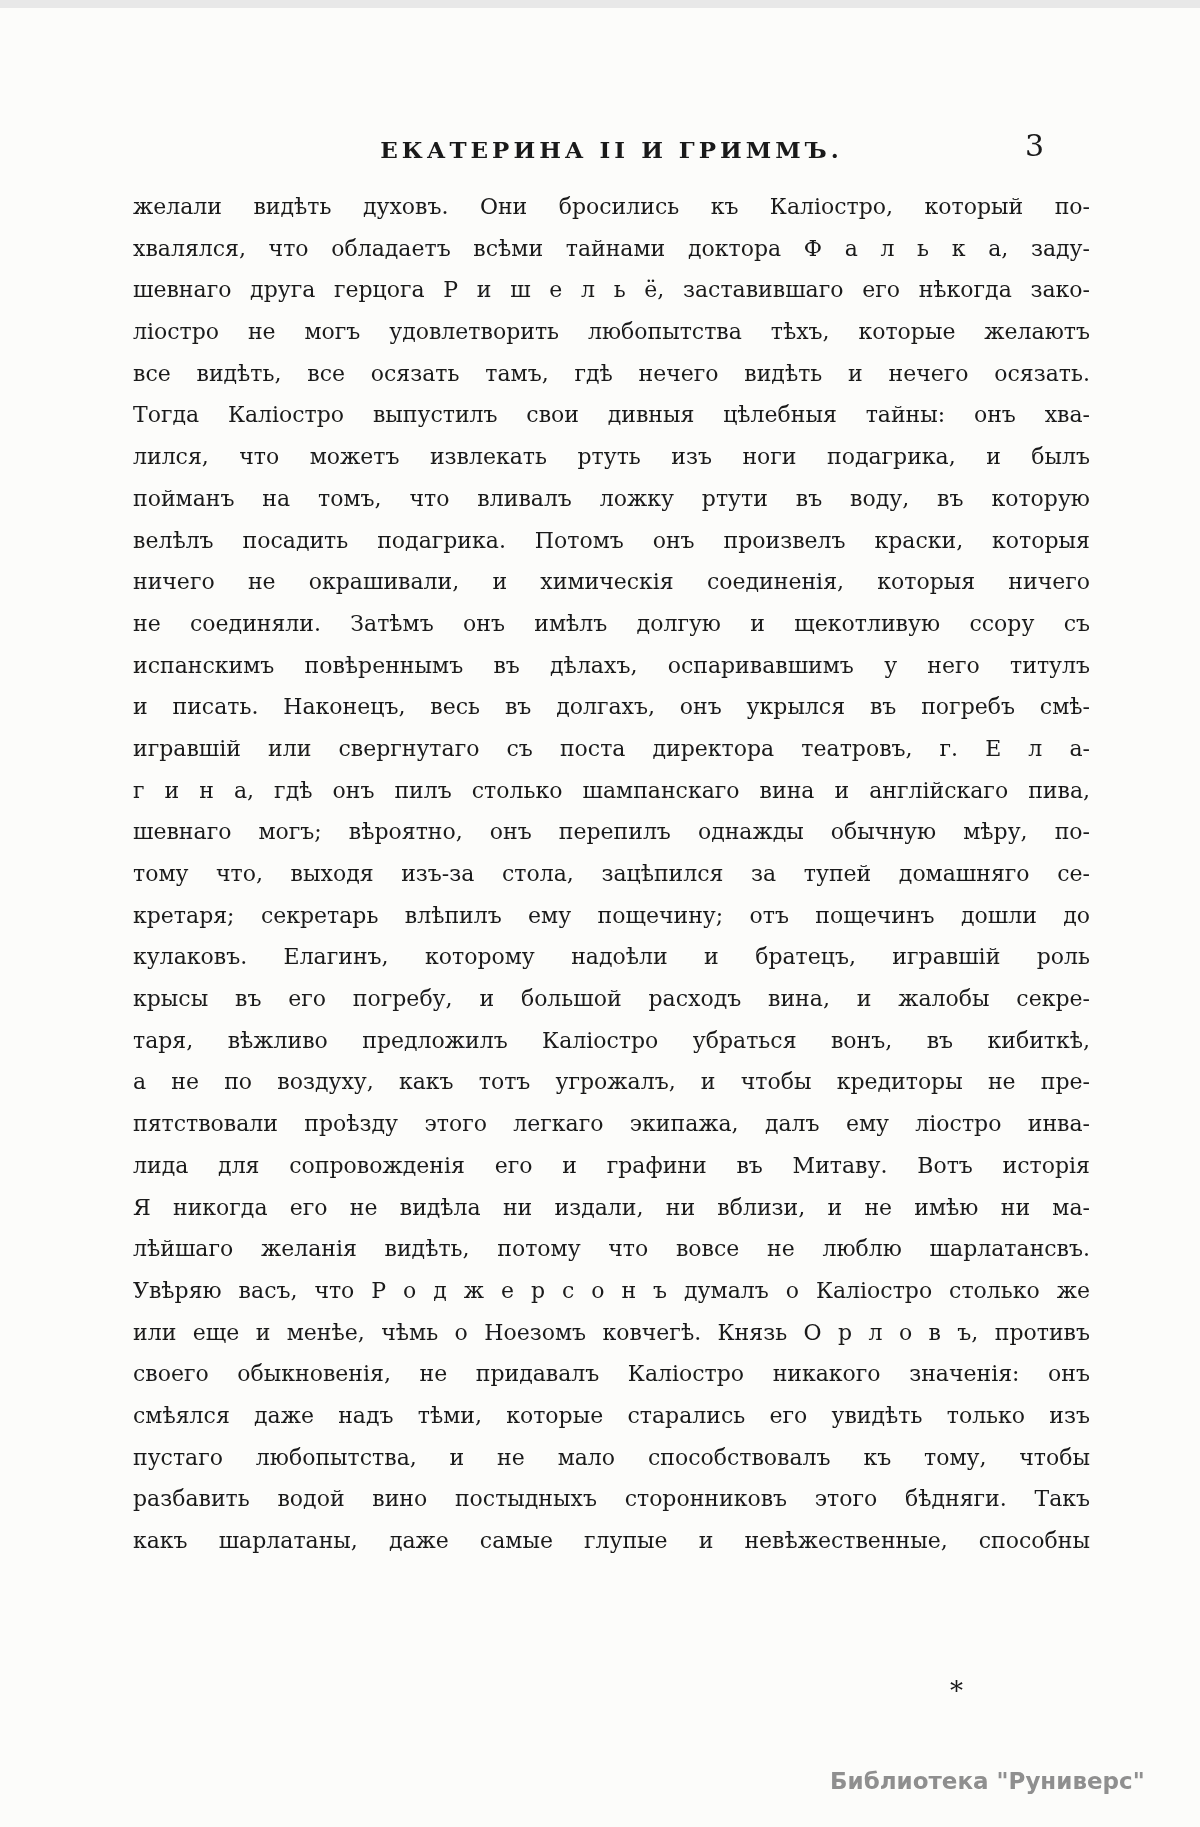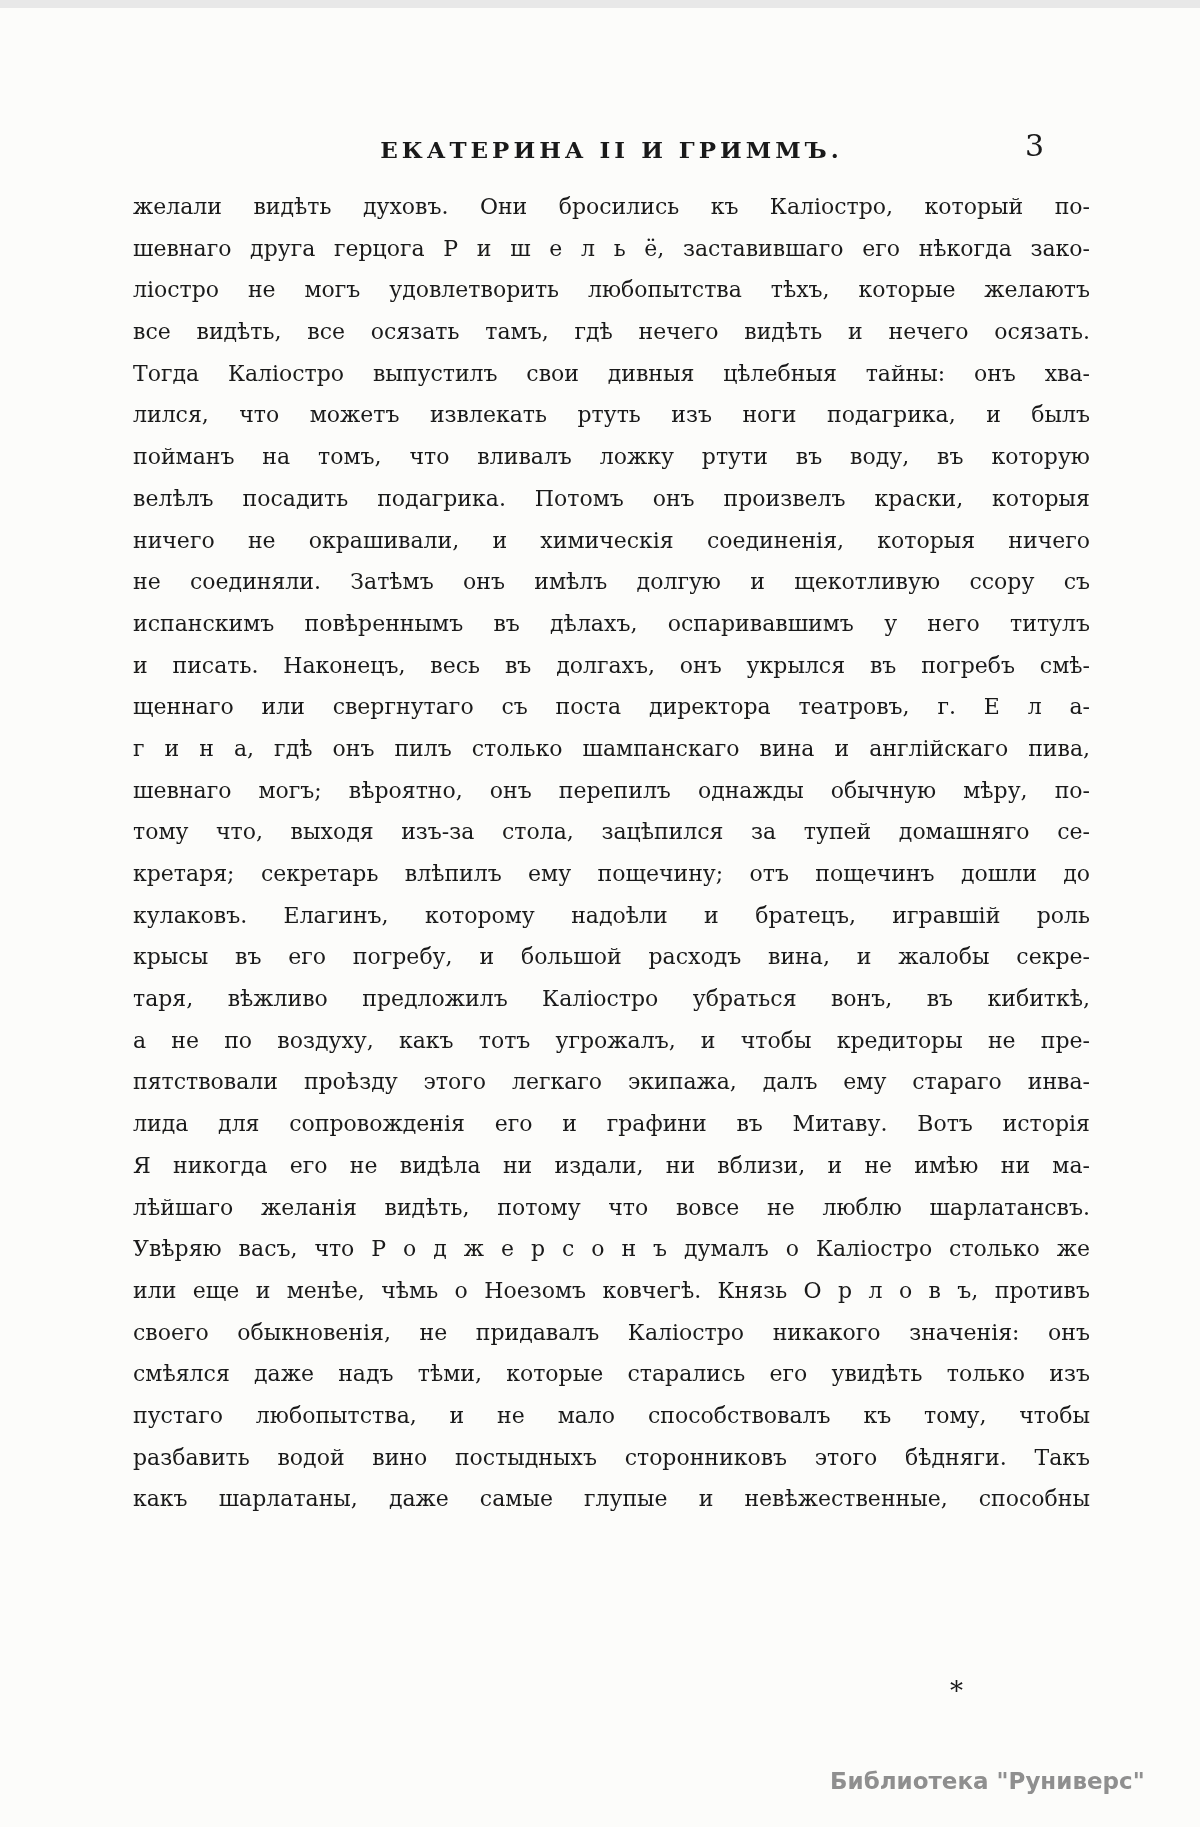--- a/index.html
+++ b/index.html
@@ -75,41 +75,42 @@
 <body>
 
 <div class="page">
 
   <div class="running-header">ЕКАТЕРИНА II И ГРИММЪ.</div>
 
   <div class="page-number">3</div>
 
   <div class="page-text">
       <div class="text-line">желали видѣть духовъ. Они бросились къ Каліостро, который по-</div>
+      <div class="text-line">хвалялся, что обладаетъ всѣми тайнами доктора Ф а л ь к а, заду-</div>
       <div class="text-line">шевнаго друга герцога Р и ш е л ь ё, заставившаго его нѣкогда зако-</div>
       <div class="text-line">ліостро не могъ удовлетворить любопытства тѣхъ, которые желаютъ</div>
       <div class="text-line">все видѣть, все осязать тамъ, гдѣ нечего видѣть и нечего осязать.</div>
       <div class="text-line">Тогда Каліостро выпустилъ свои дивныя цѣлебныя тайны: онъ хва-</div>
       <div class="text-line">лился, что можетъ извлекать ртуть изъ ноги подагрика, и былъ</div>
       <div class="text-line">пойманъ на томъ, что вливалъ ложку ртути въ воду, въ которую</div>
       <div class="text-line">велѣлъ посадить подагрика. Потомъ онъ произвелъ краски, которыя</div>
       <div class="text-line">ничего не окрашивали, и химическія соединенія, которыя ничего</div>
       <div class="text-line">не соединяли. Затѣмъ онъ имѣлъ долгую и щекотливую ссору съ</div>
       <div class="text-line">испанскимъ повѣреннымъ въ дѣлахъ, оспаривавшимъ у него титулъ</div>
       <div class="text-line">и писать. Наконецъ, весь въ долгахъ, онъ укрылся въ погребъ смѣ-</div>
-      <div class="text-line">щеннаго или свергнутаго съ поста директора театровъ, г. Е л а-</div>
+      <div class="text-line">игравшій или свергнутаго съ поста директора театровъ, г. Е л а-</div>
       <div class="text-line">г и н а, гдѣ онъ пилъ столько шампанскаго вина и англійскаго пива,</div>
       <div class="text-line">шевнаго могъ; вѣроятно, онъ перепилъ однажды обычную мѣру, по-</div>
       <div class="text-line">тому что, выходя изъ-за стола, зацѣпился за тупей домашняго се-</div>
       <div class="text-line">кретаря; секретарь влѣпилъ ему пощечину; отъ пощечинъ дошли до</div>
       <div class="text-line">кулаковъ. Елагинъ, которому надоѣли и братецъ, игравшій роль</div>
       <div class="text-line">крысы въ его погребу, и большой расходъ вина, и жалобы секре-</div>
       <div class="text-line">таря, вѣжливо предложилъ Каліостро убраться вонъ, въ кибиткѣ,</div>
       <div class="text-line">а не по воздуху, какъ тотъ угрожалъ, и чтобы кредиторы не пре-</div>
-      <div class="text-line">пятствовали проѣзду этого легкаго экипажа, далъ ему стараго инва-</div>
+      <div class="text-line">пятствовали проѣзду этого легкаго экипажа, далъ ему ліостро инва-</div>
       <div class="text-line">лида для сопровожденія его и графини въ Митаву. Вотъ исторія</div>
       <div class="text-line">Я никогда его не видѣла ни издали, ни вблизи, и не имѣю ни ма-</div>
       <div class="text-line">лѣйшаго желанія видѣть, потому что вовсе не люблю шарлатансвъ.</div>
       <div class="text-line">Увѣряю васъ, что Р о д ж е р с о н ъ думалъ о Каліостро столько же</div>
       <div class="text-line">или еще и менѣе, чѣмь о Ноезомъ ковчегѣ. Князь О р л о в ъ, противъ</div>
       <div class="text-line">своего обыкновенія, не придавалъ Каліостро никакого значенія: онъ</div>
       <div class="text-line">смѣялся даже надъ тѣми, которые старались его увидѣть только изъ</div>
       <div class="text-line">пустаго любопытства, и не мало способствовалъ къ тому, чтобы</div>
       <div class="text-line">разбавить водой вино постыдныхъ сторонниковъ этого бѣдняги. Такъ</div>
       <div class="text-line">какъ шарлатаны, даже самые глупые и невѣжественные, способны</div>

